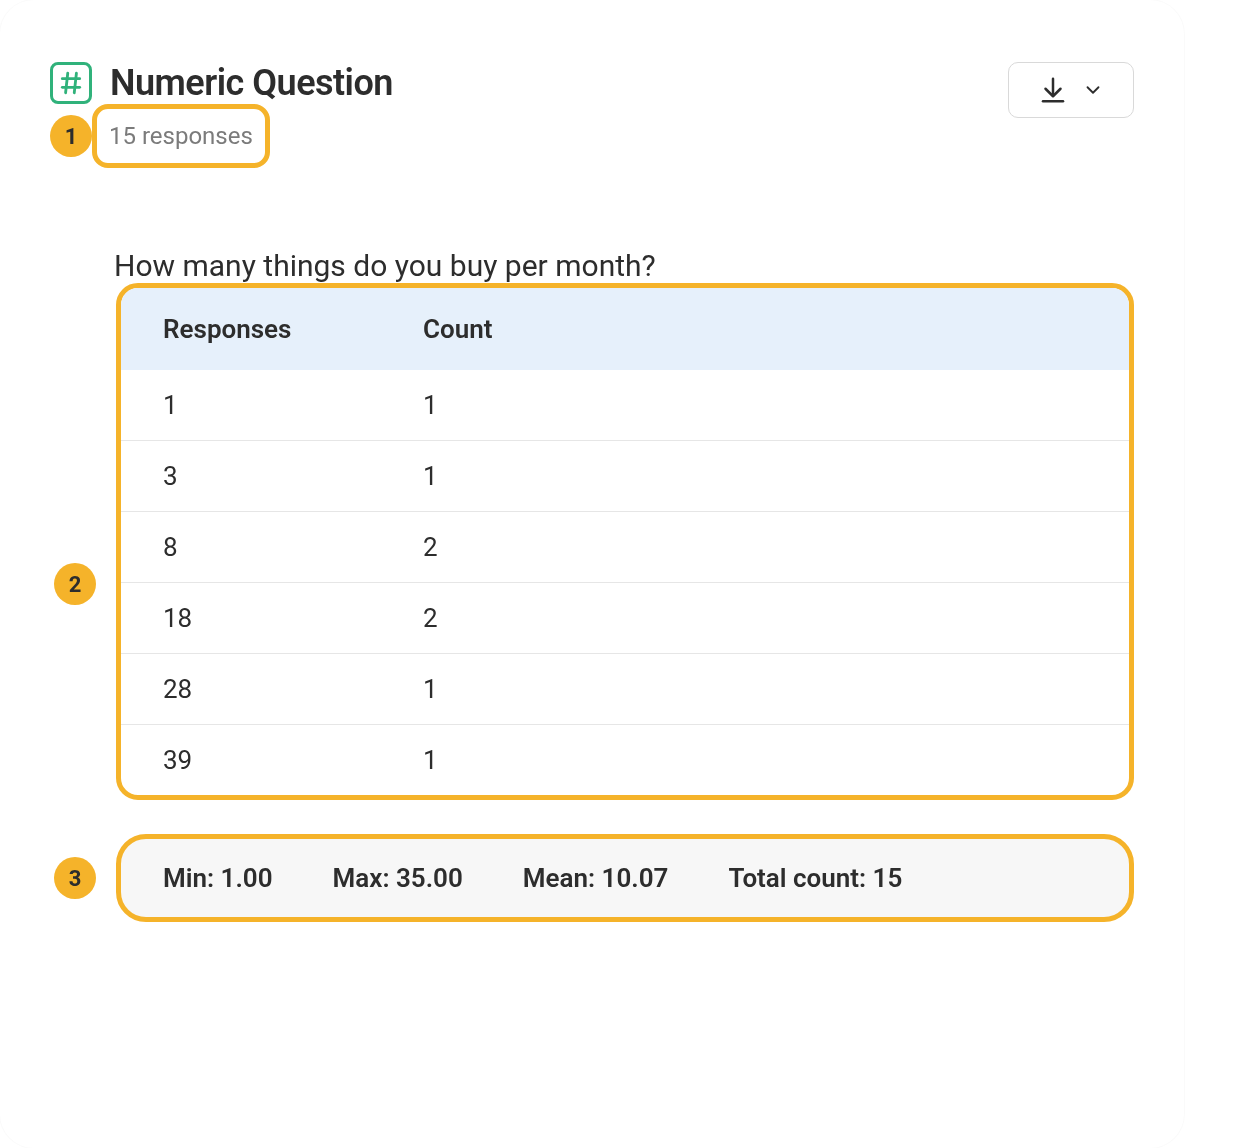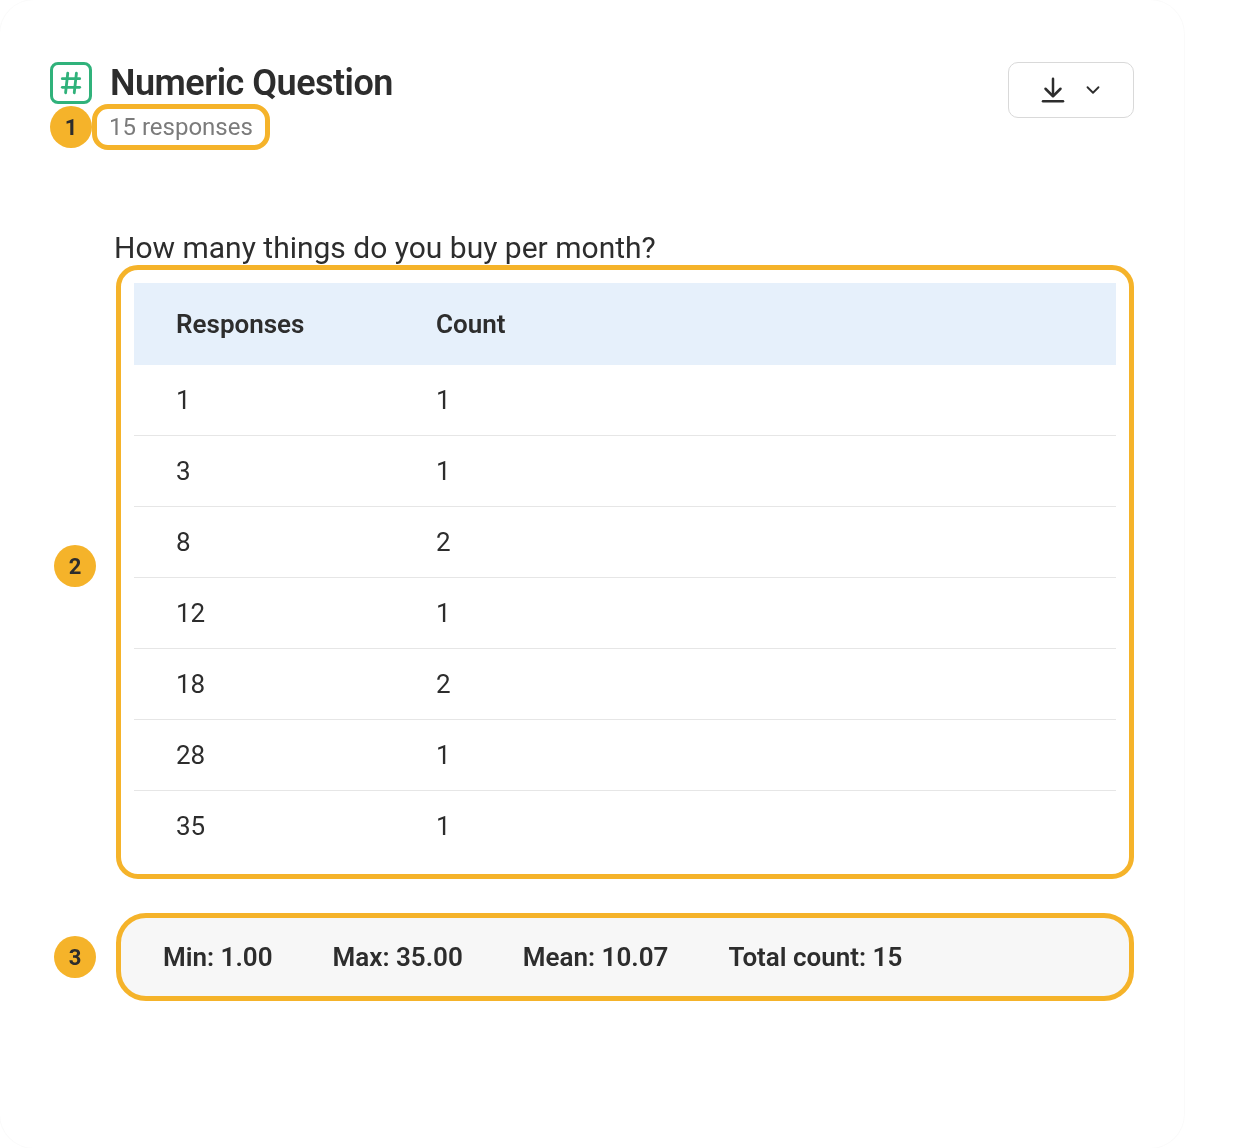--- a/index.html
+++ b/index.html
@@ -29,21 +29,21 @@
     color:#30b27b;
   }
   .type-icon svg { display:block; }
   .title { font-size:36px; font-weight:600; color:#2d2d2d; letter-spacing:-.5px; }
   .annot-badge {
     width:42px; height:42px; border-radius:50%;
     background:#f5b32a; display:flex; align-items:center; justify-content:center;
     font-weight:700; font-size:22px; color:#2d2d2d; flex:none;
   }
   .annot-highlight {
-    border:5px solid #f5b32a; border-radius:16px; padding:4px 12px;
+    border:5px solid #f5b32a; border-radius:16px; padding:13px 12px;
   }
   .responses-count { font-size:24px; color:#7b7b7b; }
   .sub-line-wrap { display:flex; align-items:center; }
   .download-btn {
     width:126px; height:56px; border:1px solid #d9d9d9; border-radius:10px;
     display:flex; align-items:center; justify-content:center; gap:14px;
     background:#fff; cursor:pointer;
   }
   .download-btn svg { display:block; }
   .question-text {
@@ -117,21 +117,21 @@
           <polyline points="6 9 12 15 18 9"></polyline>
         </svg>
       </span>
     </div>
   </div>
 
   <div class="question-text">How many things do you buy per month?</div>
 
   <div class="body-row">
     <div class="annot-badge">2</div>
-    <div class="table-wrap annot-highlight" style="padding:13px;border-radius:22px;">
+    <div class="table-wrap annot-highlight" style="padding:0;border-radius:22px;">
       <table>
         <thead>
           <tr>
             <th>Responses</th>
             <th>Count</th>
           </tr>
         </thead>
         <tbody id="table-body">
             <tr>
               <td>1</td>
@@ -139,33 +139,29 @@
             </tr>
             <tr>
               <td>3</td>
               <td>1</td>
             </tr>
             <tr>
               <td>8</td>
               <td>2</td>
             </tr>
             <tr>
-              <td>12</td>
-              <td>1</td>
-            </tr>
-            <tr>
               <td>18</td>
               <td>2</td>
             </tr>
             <tr>
               <td>28</td>
               <td>1</td>
             </tr>
             <tr>
-              <td>35</td>
+              <td>39</td>
               <td>1</td>
             </tr>
           </tbody>
       </table>
     </div>
   </div>
 
   <div class="stats-row">
     <div class="annot-badge">3</div>
     <div class="stats-box">

